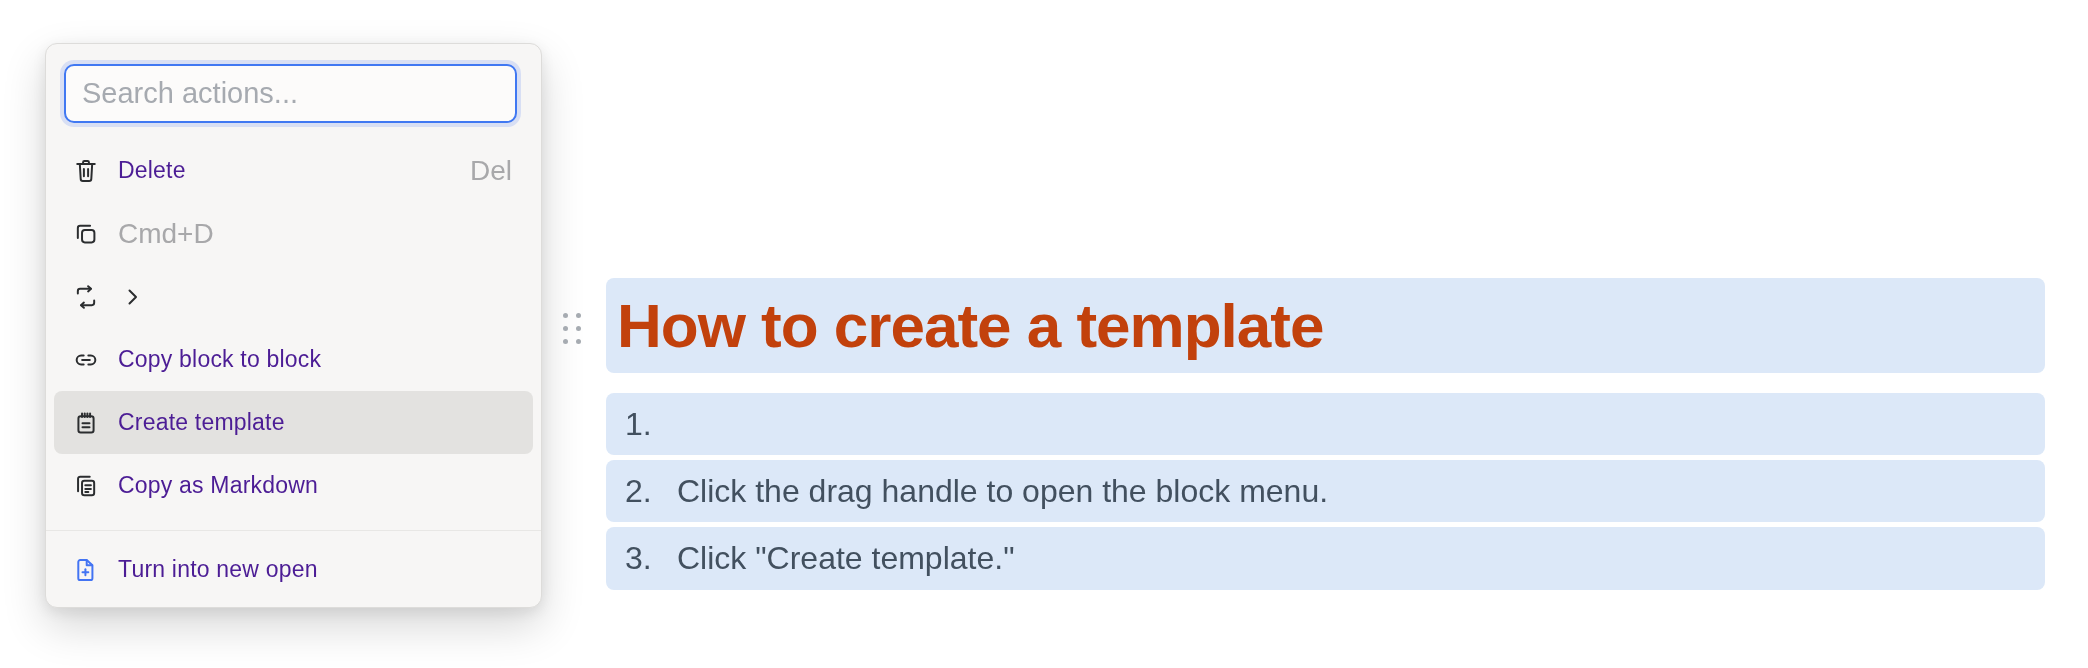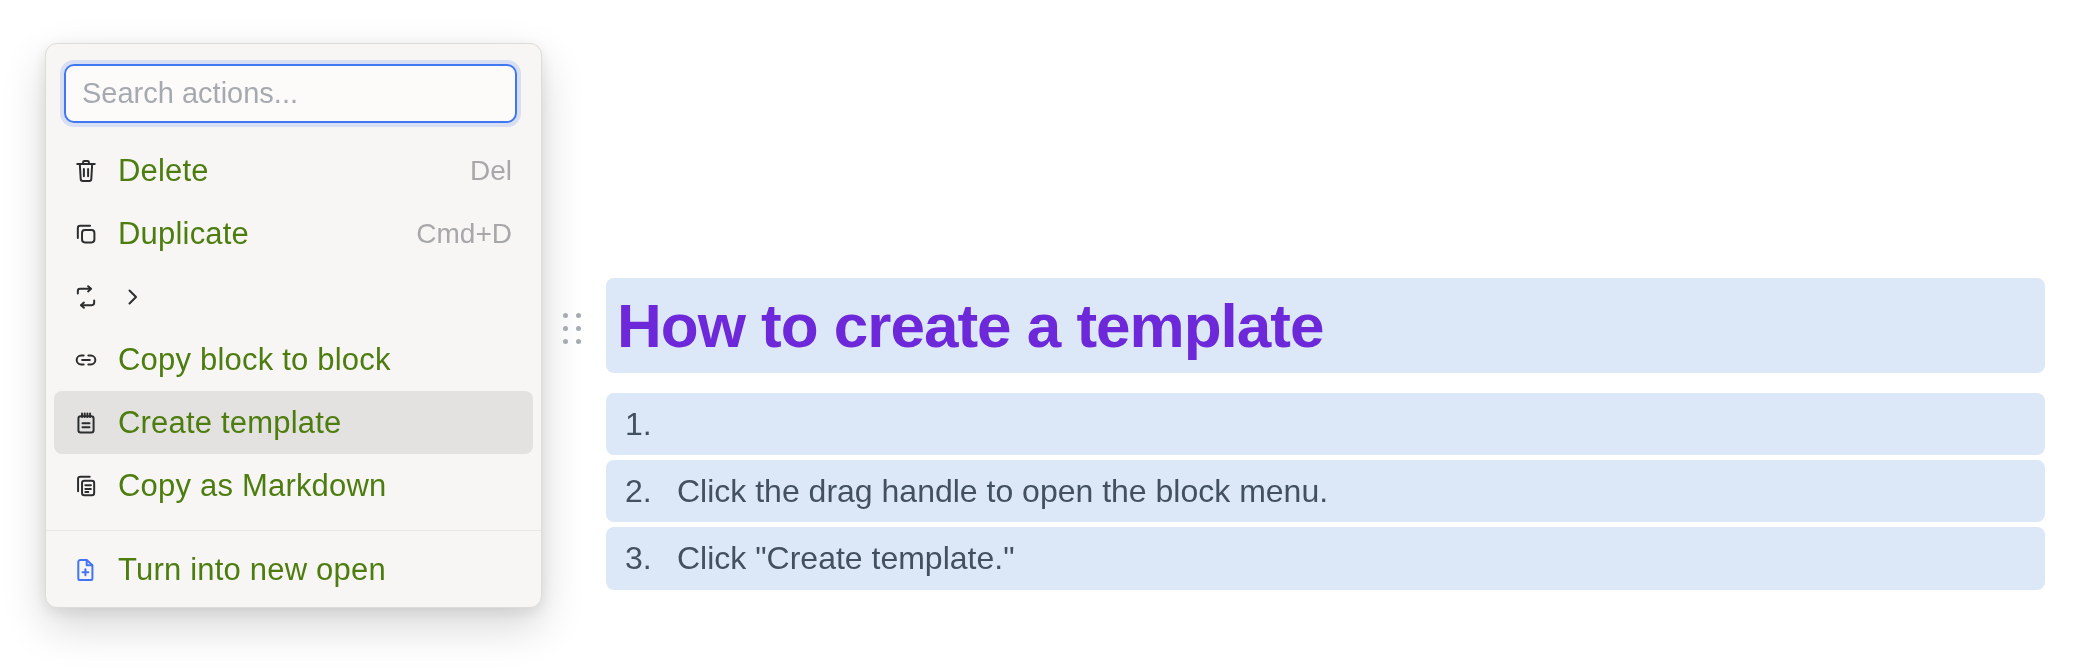--- a/index.html
+++ b/index.html
@@ -34,21 +34,21 @@
     height: 63px;
     margin: 0 8px;
     padding: 0 21px 0 18px;
     border-radius: 8px;
     display: flex; align-items: center;
     cursor: default;
   }
   .menu-row.highlighted { background: #e3e2e0; }
   .menu-icon { width: 28px; height: 28px; flex: 0 0 28px; margin-right: 18px; display: flex; align-items: center; justify-content: center; }
   .menu-icon svg { width: 28px; height: 28px; }
-  .menu-label { font-size: 31px; color: #4d7c0f; flex: 1; letter-spacing: 0.2px; }
+  .menu-label { font-size: 23px; color: #4c1d95; flex: 1; letter-spacing: 0.2px; }
   .menu-shortcut { font-size: 28px; color: #a8a8aa; text-align: center; }
   .submenu-chevron svg { width: 24px; height: 24px; }
   .menu-divider { height: 1px; background: #e8e7e5; margin-top: 13px; }
   .menu-footer-row { margin-top: 7px; }
 
   
   .drag-handle {
     position: absolute; left: 563px; top: 313px;
     display: grid;
     grid-template-columns: repeat(2, 5px);
@@ -63,21 +63,21 @@
   }
   .doc-heading-block {
     height: 95px;
     background: #dce8f8;
     border-radius: 8px;
     display: flex; align-items: center;
     padding-left: 11px;
     margin-bottom: 20px;
   }
   .doc-heading-block h1 {
-    font-size: 62px; font-weight: bold; color: #6d28d9; letter-spacing: -1px;
+    font-size: 62px; font-weight: bold; color: #c2410c; letter-spacing: -1px;
   }
   .doc-list-item {
     height: 62px;
     background: #dce8f8;
     border-radius: 8px;
     display: flex; align-items: center;
     padding-left: 19px;
     margin-bottom: 5px;
     font-size: 32px; color: #42505f;
   }
@@ -104,21 +104,20 @@
     <span class="menu-shortcut">Del</span>
   </div>
 
   <div class="menu-row">
     <span class="menu-icon">
       <svg viewBox="0 0 24 24" fill="none" stroke="#2b2d2f" stroke-width="1.7" stroke-linecap="round" stroke-linejoin="round">
         <path d="M5 15.5V7a2 2 0 0 1 2-2h8.5"></path>
         <rect x="8.6" y="8.6" width="10.6" height="10.6" rx="2.4" fill="#f7f6f5"></rect>
       </svg>
     </span>
-    <span class="menu-label">Duplicate</span>
     <span class="menu-shortcut">Cmd+D</span>
   </div>
 
   <div class="menu-row">
     <span class="menu-icon">
       <svg viewBox="0 0 24 24" fill="none" stroke="#2b2d2f" stroke-width="1.7" stroke-linecap="round" stroke-linejoin="round">
         <path d="M5 9V7a2 2 0 0 1 2-2h9"></path>
         <path d="M13.8 2.8L16.3 5l-2.5 2.2"></path>
         <path d="M19 15v2a2 2 0 0 1-2 2H8"></path>
         <path d="M10.2 21.2L7.7 19l2.5-2.2"></path>

